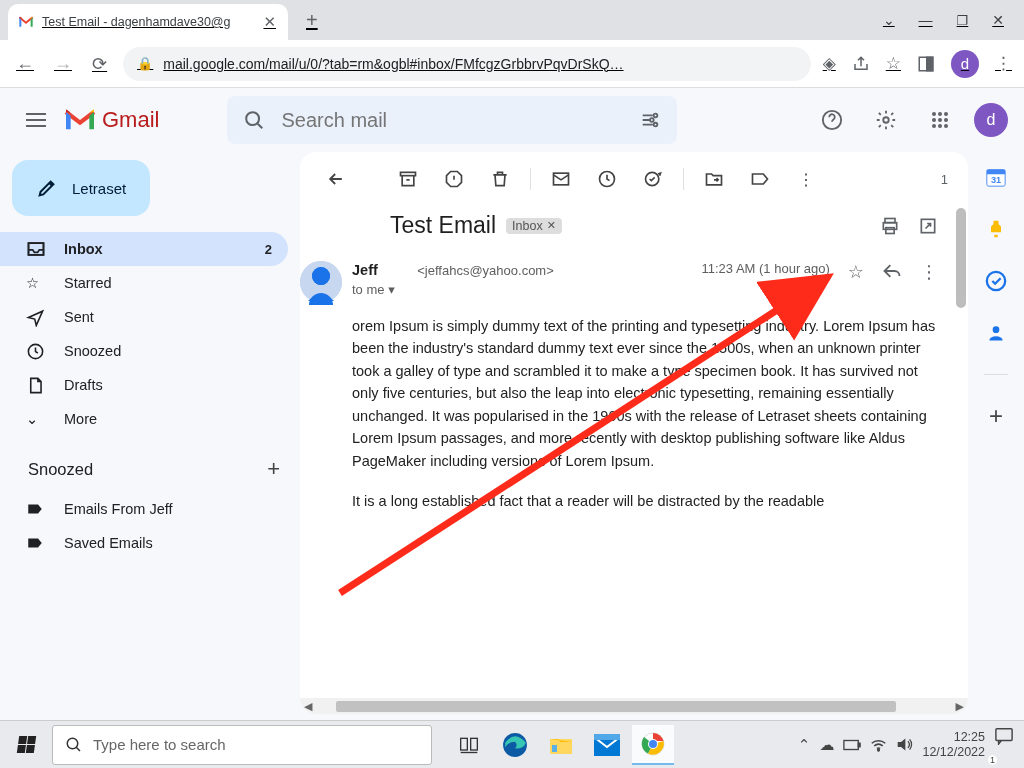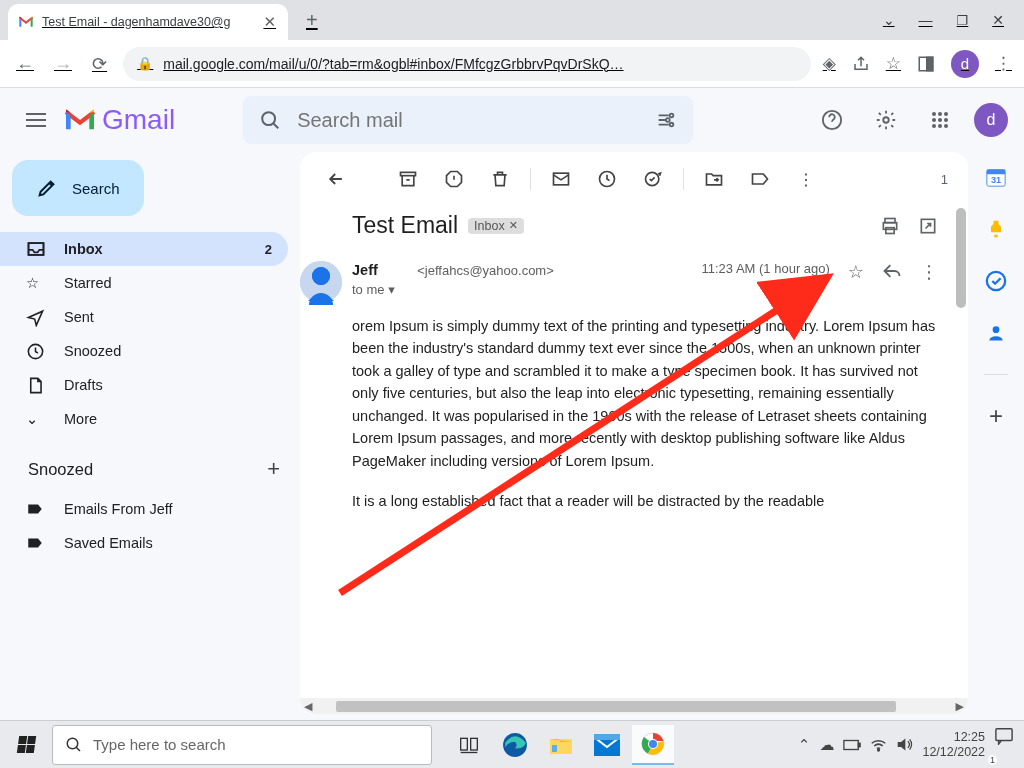--- a/index.html
+++ b/index.html
@@ -28,21 +28,21 @@
   .avatar-purple { width: 28px; height: 28px; border-radius: 50%; background: #7e57c2; color: #fff; display: flex; align-items: center; justify-content: center; font-size: 15px; cursor: pointer;}
   
   
   .app { background: #f6f8fc; height: 632px; display: flex; flex-direction: column; position: relative;}
   .app-header { height: 64px; display: flex; align-items: center; padding: 0 16px; gap: 8px; }
   .menu-btn { padding: 10px; cursor: pointer; color: #5f6368; }
   .hamburger { width: 20px; height: 2.5px; background: #5f6368; position: relative; }
   .hamburger::before, .hamburger::after { content: ''; position: absolute; width: 20px; height: 2.5px; background: #5f6368; left: 0; }
   .hamburger::before { top: -6px; } .hamburger::after { top: 6px; }
   .gmail-logo { display: flex; align-items: center; gap: 6px; cursor: pointer; margin-right: 50px;}
-  .gmail-text { font-size: 28px; color: #8b5cf6; font-weight: 400; }
+  .gmail-text { font-size: 22px; color: #b91c1c; font-weight: 400; }
   .search-box { flex: 1; max-width: 450px; background: #eaf1fb; border-radius: 8px; height: 48px; display: flex; align-items: center; padding: 0 16px; gap: 16px; margin-left: 10px;}
   .search-input { flex: 1; border: none; background: transparent; font-size: 20px; color: #b91c1c; outline: none; }
   .header-right { margin-left: auto; display: flex; gap: 14px; align-items: center; }
   .hdr-icon { width: 40px; height: 40px; display: flex; align-items: center; justify-content: center; color: #5f6368; cursor: pointer; border-radius: 50%; }
   .avatar-purple-lg { width: 34px; height: 34px; border-radius: 50%; background: #7e57c2; color: #fff; display: flex; align-items: center; justify-content: center; font-size: 16px; cursor: pointer;}
 
   .app-body { flex: 1; display: flex; overflow: hidden; }
   
   .sidebar { width: 300px; padding: 8px 0; }
   .compose-btn { margin: 0 0 16px 12px; background: #c2e7ff; border: none; border-radius: 16px; height: 56px; padding: 0 24px; display: flex; align-items: center; gap: 14px; font-size: 15px; color: #001d35; cursor: pointer; font-weight: 500;}
@@ -54,21 +54,21 @@
   .labels-hdr { display: flex; justify-content: space-between; align-items: center; padding: 20px 20px 10px 28px; font-size: 16.5px; font-weight: 500; color: #202124; }
   .plus-ico { font-size: 22px; color: #444; cursor: pointer; }
   
   .main { flex: 1; background: #fff; border-radius: 16px; margin: 0 0 6px 0; display: flex; flex-direction: column; overflow: hidden; position: relative;}
   .toolbar { height: 48px; display: flex; align-items: center; padding: 6px 16px 0 16px; gap: 6px; }
   .tb-icon { width: 40px; height: 40px; display: flex; align-items: center; justify-content: center; color: #444; cursor: pointer; border-radius: 50%; }
   .tb-sep { width: 1px; height: 22px; background: #e0e0e0; margin: 0 4px; }
   .tb-right-num { margin-left: auto; font-size: 13px; color: #5f6368; padding-right:4px;}
   
   .email-content { flex: 1; overflow: hidden; padding: 12px 30px 0 52px; position: relative;}
-  .subj-row { display: flex; align-items: center; gap: 10px; margin-bottom: 22px; }
+  .subj-row { display: flex; align-items: center; gap: 10px; margin-bottom: 22px; margin-left: 38px; }
   .subject { font-size: 23px; color: #1f1f1f; font-weight: 400;}
   .inbox-chip { background: #ddd; border-radius: 4px; padding: 1px 6px; font-size: 12.5px; color: #555; display: inline-flex; align-items: center; gap: 4px;}
   .subj-actions { margin-left: auto; display: flex; gap: 18px; }
   .subj-ico { color: #5f6368; cursor: pointer; }
   
   .sender-row { display: flex; gap: 14px; position: relative;}
   .sender-avatar { width: 42px; height: 42px; border-radius: 50%; background: #1a73e8; position: absolute; left: -52px; top: 0;}
   .sender-avatar::after { content:''; position:absolute; width:24px; height:12px; background:#1a73e8; border-radius: 12px 12px 0 0; bottom:-2px; left:9px;}
   .sender-avatar::before { content:''; position:absolute; width:18px; height:18px; background:#1a73e8; border-radius:50%; top:6px; left:12px; box-shadow: inset 0 0 0 20px #1a73e8;}
   .sender-avatar{ background:#c7d7ef;}
@@ -231,21 +231,21 @@
   </div>
 
   <div class="app-body">
     <div class="sidebar">
       <button class="compose-btn">
         <span>
             <svg width="22" height="22" viewBox="0 0 24 24" fill="none" stroke="#001d35" stroke-width="2.2">
               <path d="M4 20l4-1 11-11-3-3L5 16l-1 4zM14 6l3 3"></path>
             </svg>
           </span>
-        <span>Search</span>
+        <span>Letraset</span>
       </button>
       <ul class="nav-list">
         <li class="nav-item active">
           <span class="nav-ico">
               <svg width="20" height="20" viewBox="0 0 24 24" fill="#202124">
                 <path d="M3 5h18v14H3zM3 13h5l2 3h4l2-3h5" fill="none" stroke="#202124" stroke-width="2"></path>
                 <rect x="3" y="5" width="18" height="14" fill="none" stroke="#202124" stroke-width="2"></rect>
               </svg>
             </span>
           <span>Inbox</span>

